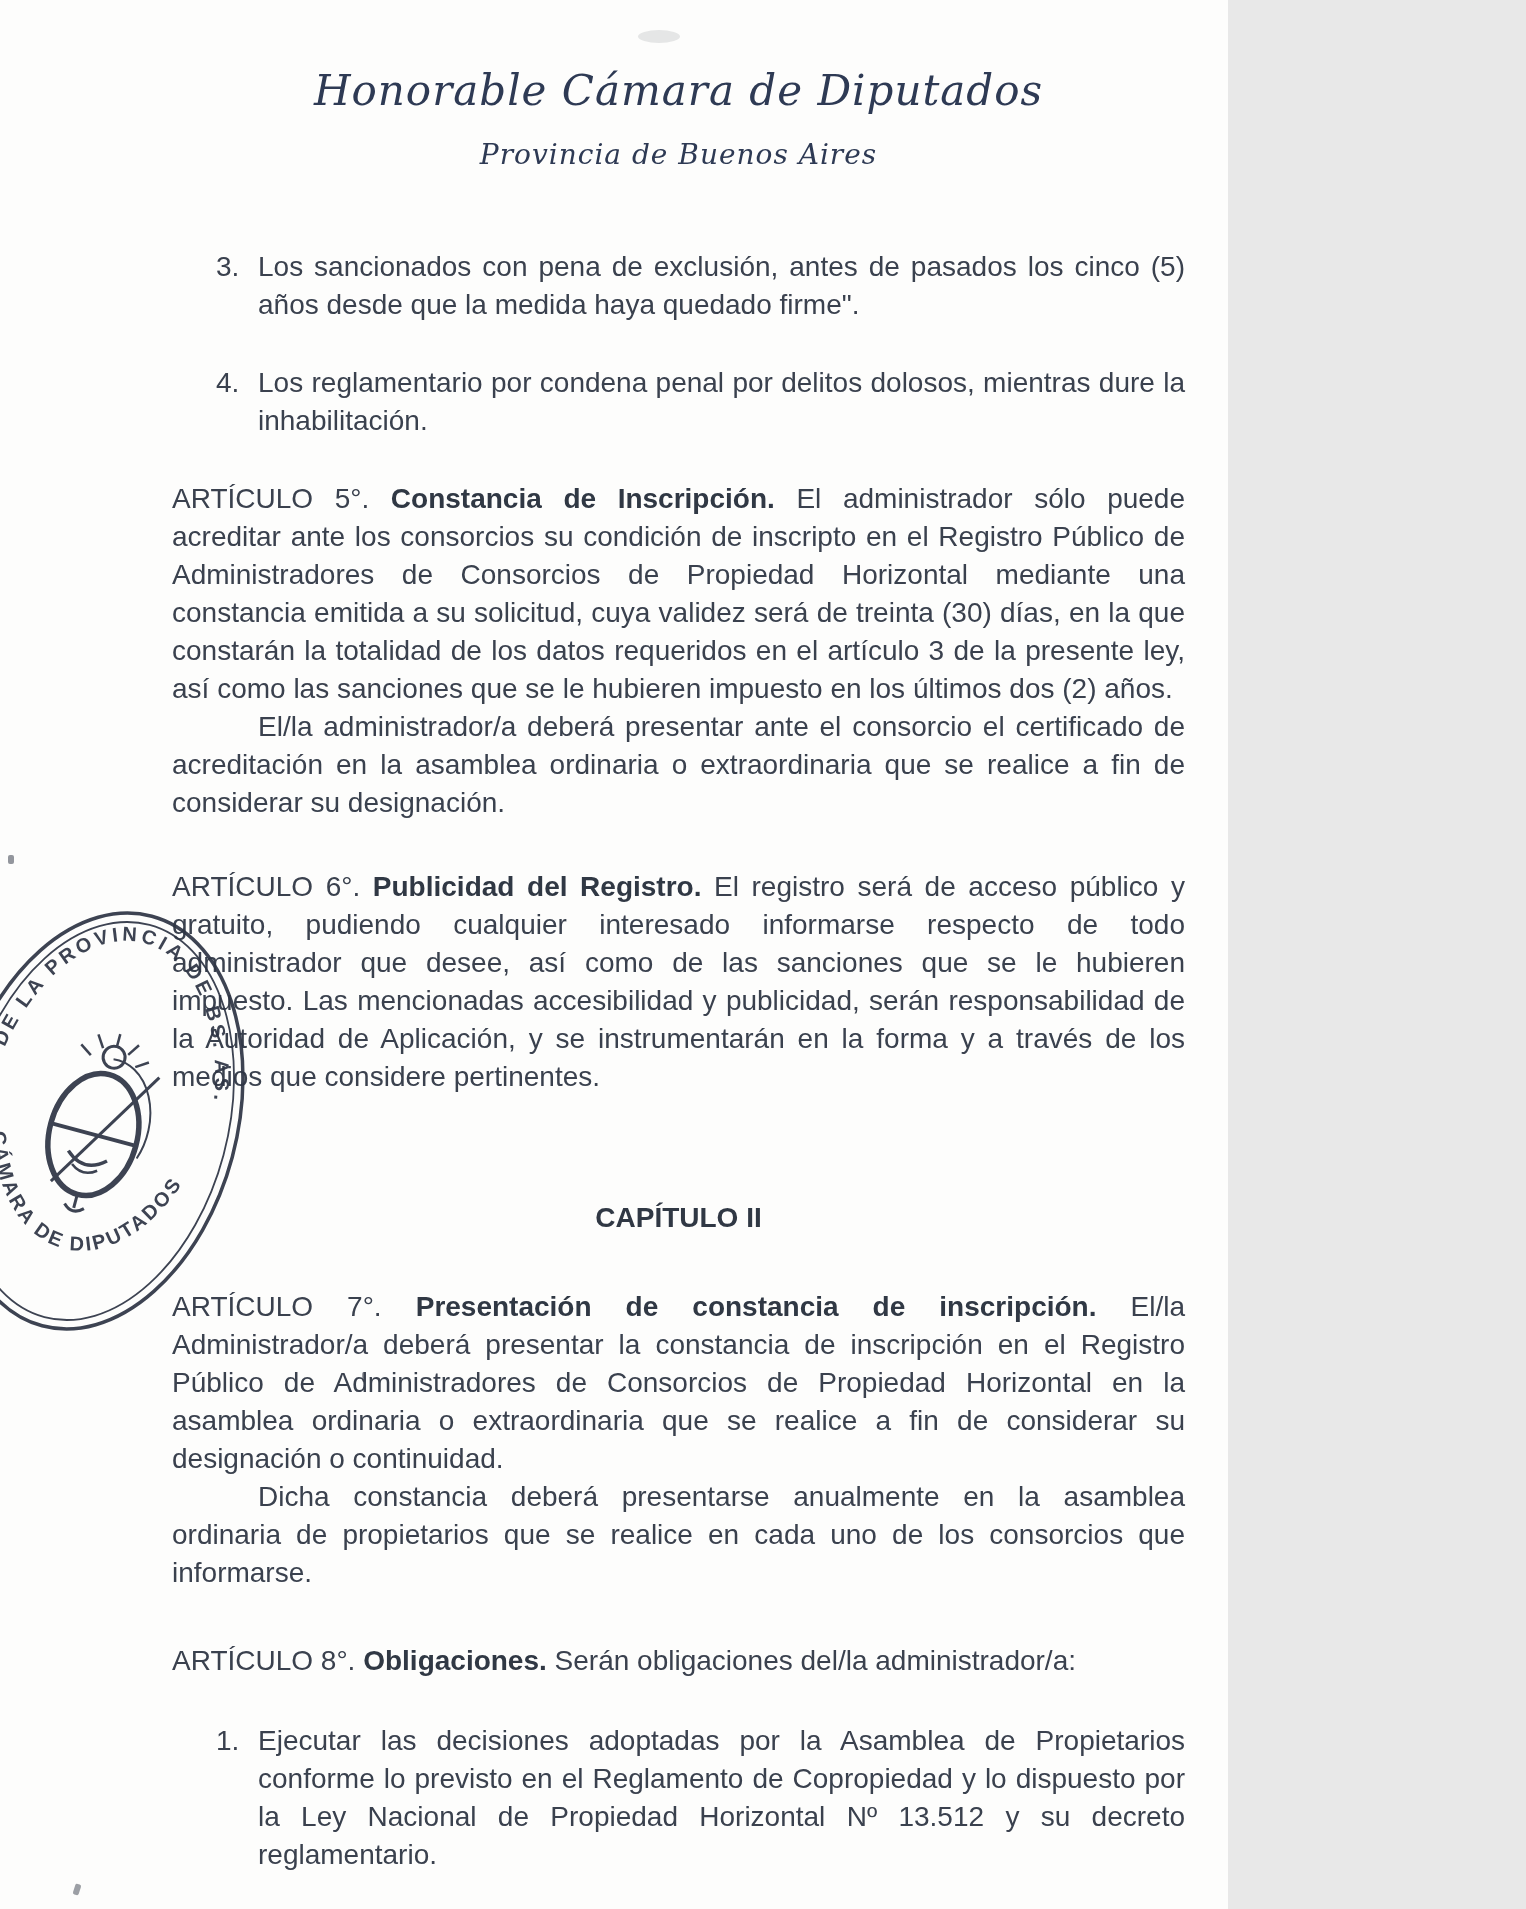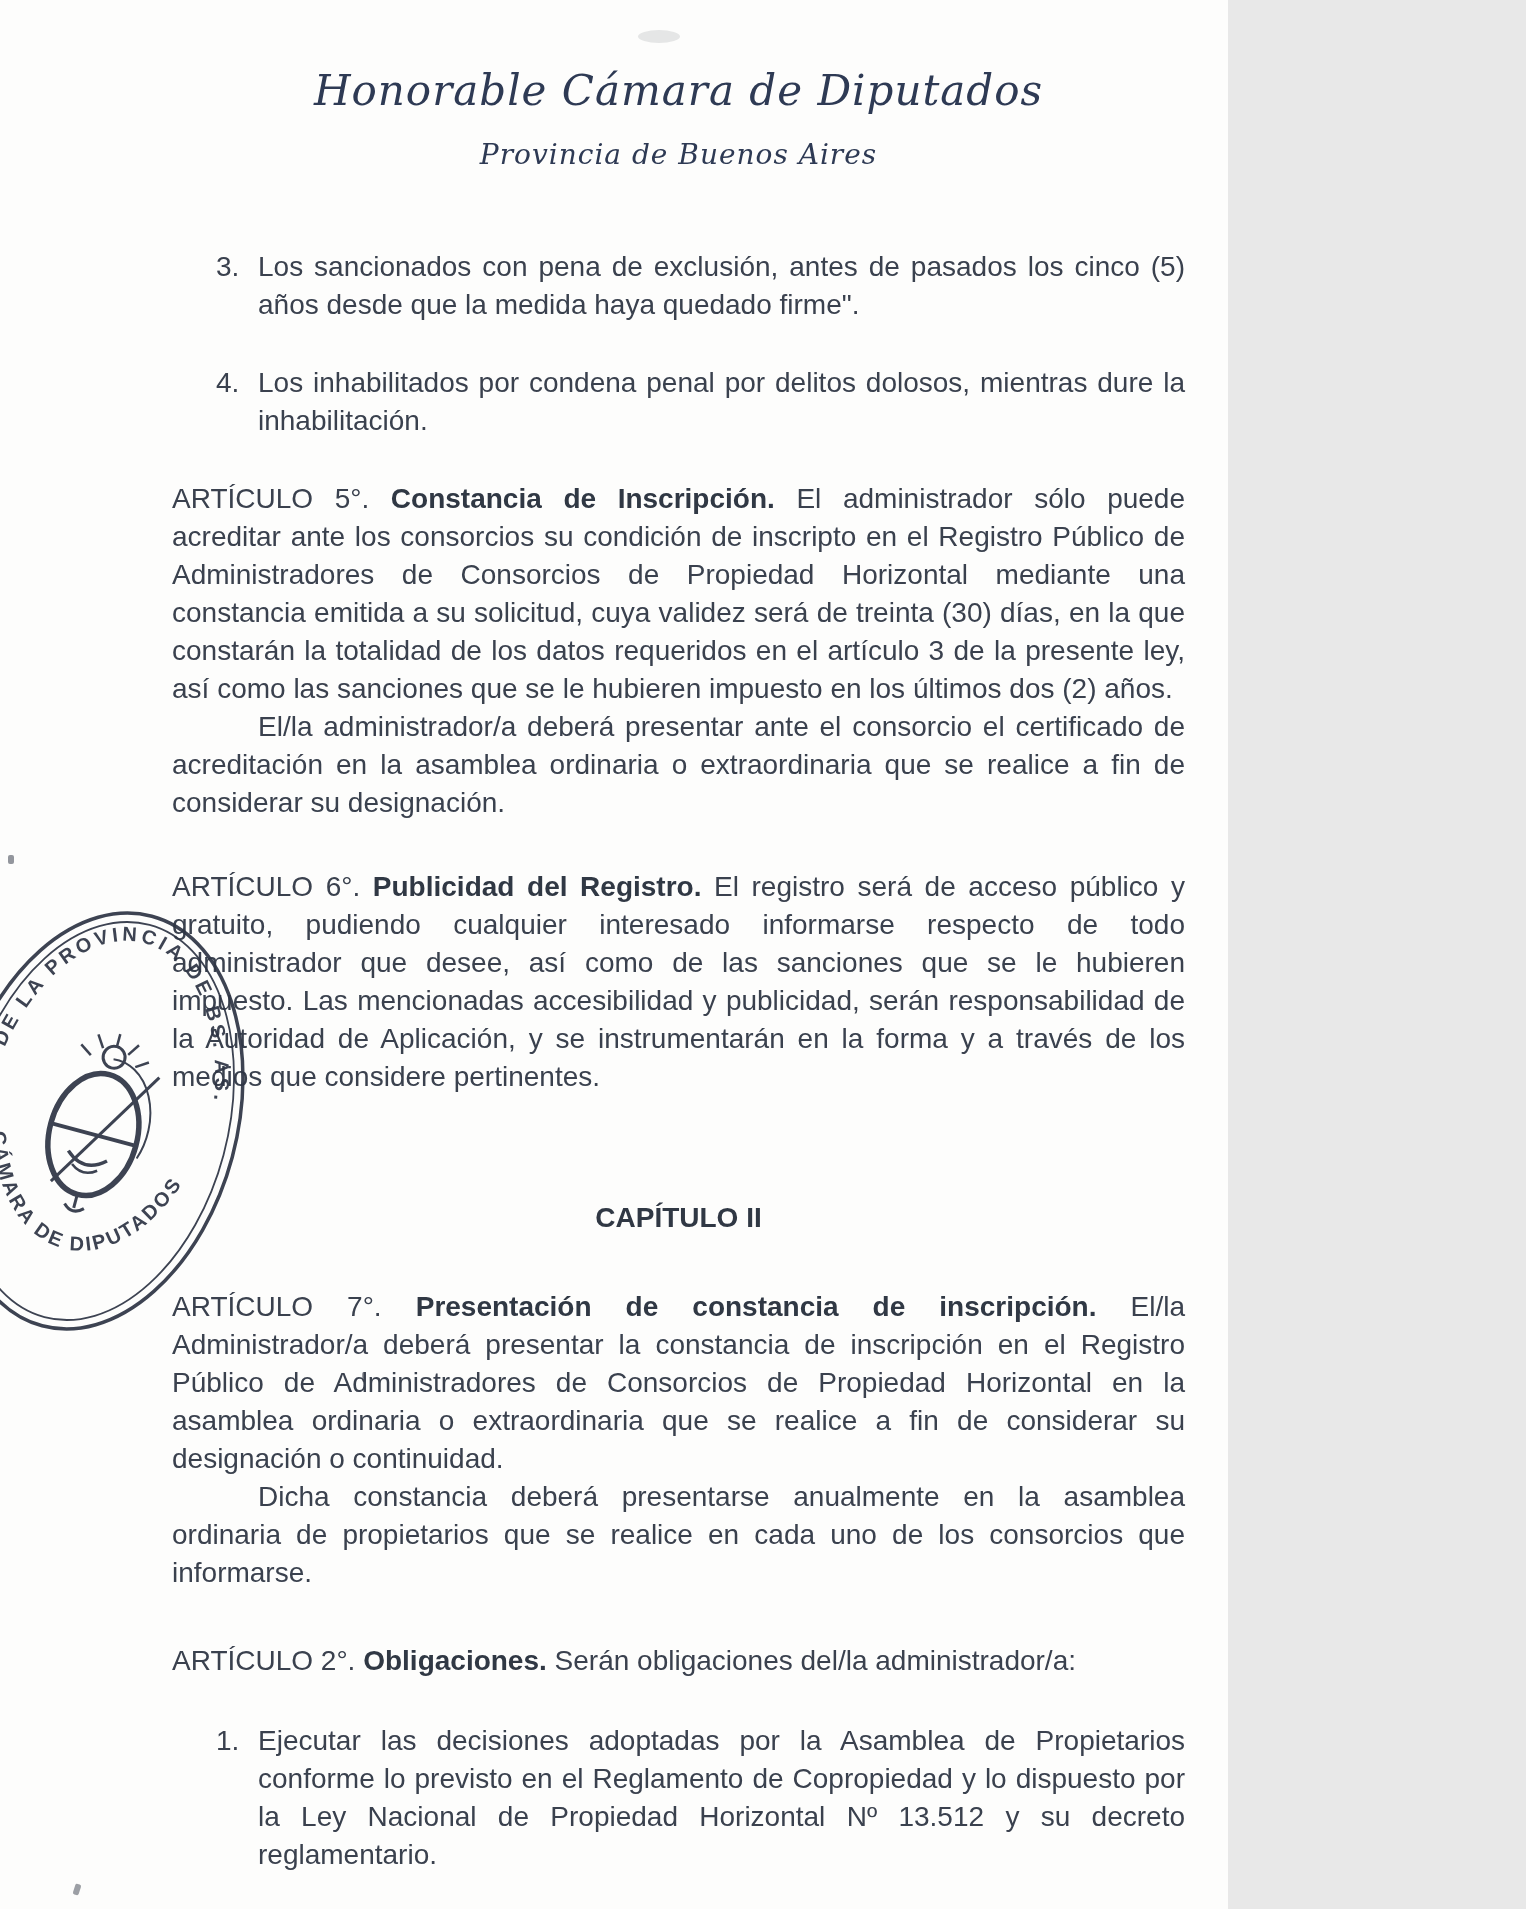--- a/index.html
+++ b/index.html
@@ -73,37 +73,37 @@
       <div class="subtitle">Provincia de Buenos Aires</div>
     </div>
 
     <div class="carryover">
       <div class="list-row">
         <span class="num">3.</span>
         <span class="txt">Los sancionados con pena de exclusión, antes de pasados los cinco (5) años desde que la medida haya quedado firme".</span>
       </div>
       <div class="list-row">
         <span class="num">4.</span>
-        <span class="txt">Los inhabilitados por condena penal por delitos dolosos, mientras dure la inhabilitación.</span>
+        <span class="txt">Los reglamentario por condena penal por delitos dolosos, mientras dure la inhabilitación.</span>
       </div>
     </div>
 
     <p class="para art5"><span>ARTÍCULO 5°.</span> <b>Constancia de Inscripción.</b> <span>El administrador sólo puede acreditar ante los consorcios su condición de inscripto en el Registro Público de Administradores de Consorcios de Propiedad Horizontal mediante una constancia emitida a su solicitud, cuya validez será de treinta (30) días, en la que constarán la totalidad de los datos requeridos en el artículo 3 de la presente ley, así como las sanciones que se le hubieren impuesto en los últimos dos (2) años.</span></p>
     <p class="para indent">El/la administrador/a deberá presentar ante el consorcio el certificado de acreditación en la asamblea ordinaria o extraordinaria que se realice a fin de considerar su designación.</p>
 
     <p class="para art6"><span>ARTÍCULO 6°.</span> <b>Publicidad del Registro.</b> <span>El registro será de acceso público y gratuito, pudiendo cualquier interesado informarse respecto de todo administrador que desee, así como de las sanciones que se le hubieren impuesto. Las mencionadas accesibilidad y publicidad, serán responsabilidad de la Autoridad de Aplicación, y se instrumentarán en la forma y a través de los medios que considere pertinentes.</span></p>
 
     <div class="chapter">
       <div>CAPÍTULO II</div>
     </div>
 
     <p class="para art7"><span>ARTÍCULO 7°.</span> <b>Presentación de constancia de inscripción.</b> <span>El/la Administrador/a deberá presentar la constancia de inscripción en el Registro Público de Administradores de Consorcios de Propiedad Horizontal en la asamblea ordinaria o extraordinaria que se realice a fin de considerar su designación o continuidad.</span></p>
     <p class="para indent">Dicha constancia deberá presentarse anualmente en la asamblea ordinaria de propietarios que se realice en cada uno de los consorcios que informarse.</p>
 
-    <p class="para art8"><span>ARTÍCULO 2°.</span> <b>Obligaciones.</b> <span>Serán obligaciones del/la administrador/a:</span></p>
+    <p class="para art8"><span>ARTÍCULO 8°.</span> <b>Obligaciones.</b> <span>Serán obligaciones del/la administrador/a:</span></p>
 
     <div class="obligations">
       <div class="list-row">
         <span class="num">1.</span>
         <span class="txt">Ejecutar las decisiones adoptadas por la Asamblea de Propietarios conforme lo previsto en el Reglamento de Copropiedad y lo dispuesto por la Ley Nacional de Propiedad Horizontal Nº 13.512 y su decreto reglamentario.</span>
       </div>
 
     </div>
 
   </div>

